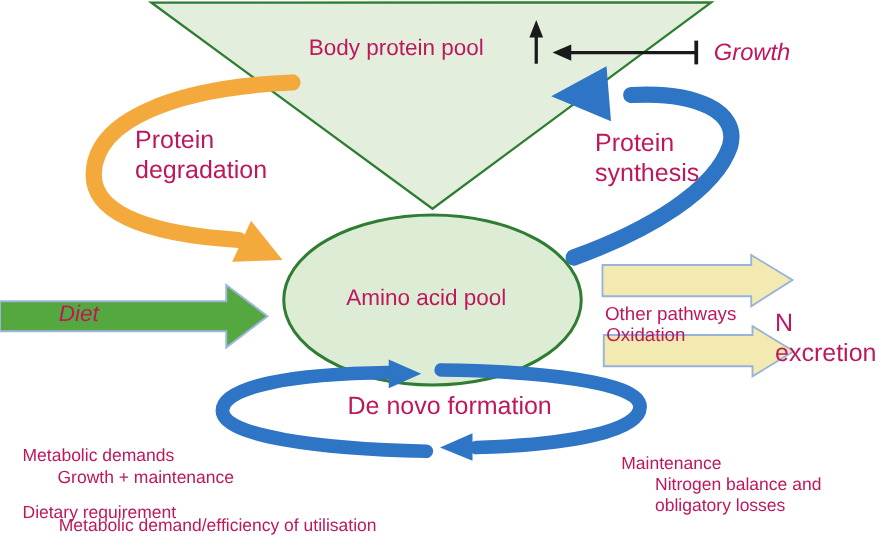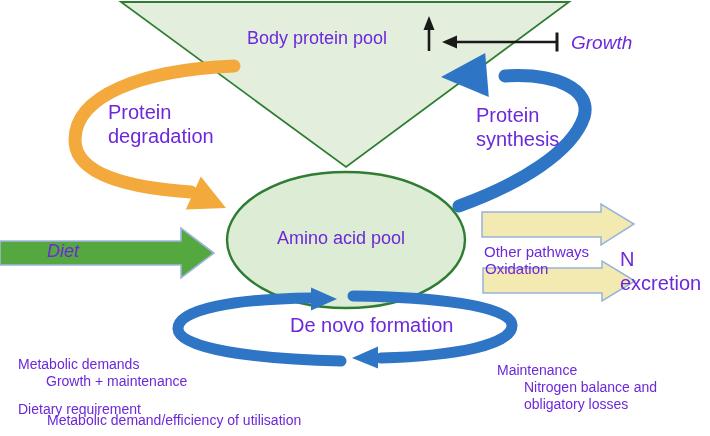--- a/index.html
+++ b/index.html
@@ -15,21 +15,21 @@
     background: #ffffff;
     overflow: hidden;
   }
   .diagram svg {
     position: absolute;
     left: 0;
     top: 0;
   }
   .lbl {
     position: absolute;
-    color: #6d28d9;
+    color: #be185d;
     white-space: pre-line;
     line-height: 1.18;
   }
   .f18 { font-size: 18px; }
   .f17 { font-size: 19px; font-style: italic; }
   .f16 { font-size: 20px; }
   .f15 { font-size: 15px; }
   .f14 { font-size: 14px; line-height: 1.22; }
 
   
@@ -96,21 +96,21 @@
   <div class="lbl f16" style="left:108px; top:101px;">Protein
 degradation</div>
 
   <div class="lbl f16" style="left:476px; top:104px;">Protein
 synthesis</div>
 
   <div class="lbl f18" style="left:277px; top:228px;">Amino acid pool</div>
 
   <div class="lbl f18" style="left:47px; top:241px;font-style:italic;">Diet</div>
 
-  <div class="lbl f16" style="left:290px; top:314px;">De novo formation</div>
+  <div class="lbl f16" style="left:278px; top:314px;">De novo formation</div>
 
   <div class="lbl f15" style="left:484px; top:243px;">Other pathways</div>
 
   <div class="lbl f15" style="left:485px; top:260px;">Oxidation</div>
 
   <div class="lbl f16" style="left:620px; top:248px;">N excretion</div>
 
   <div>
     <div class="lbl f14" style="left:18px; top:356px;">Metabolic demands</div>
     <div class="lbl f14" style="left:46px; top:373px;">Growth + maintenance</div>

